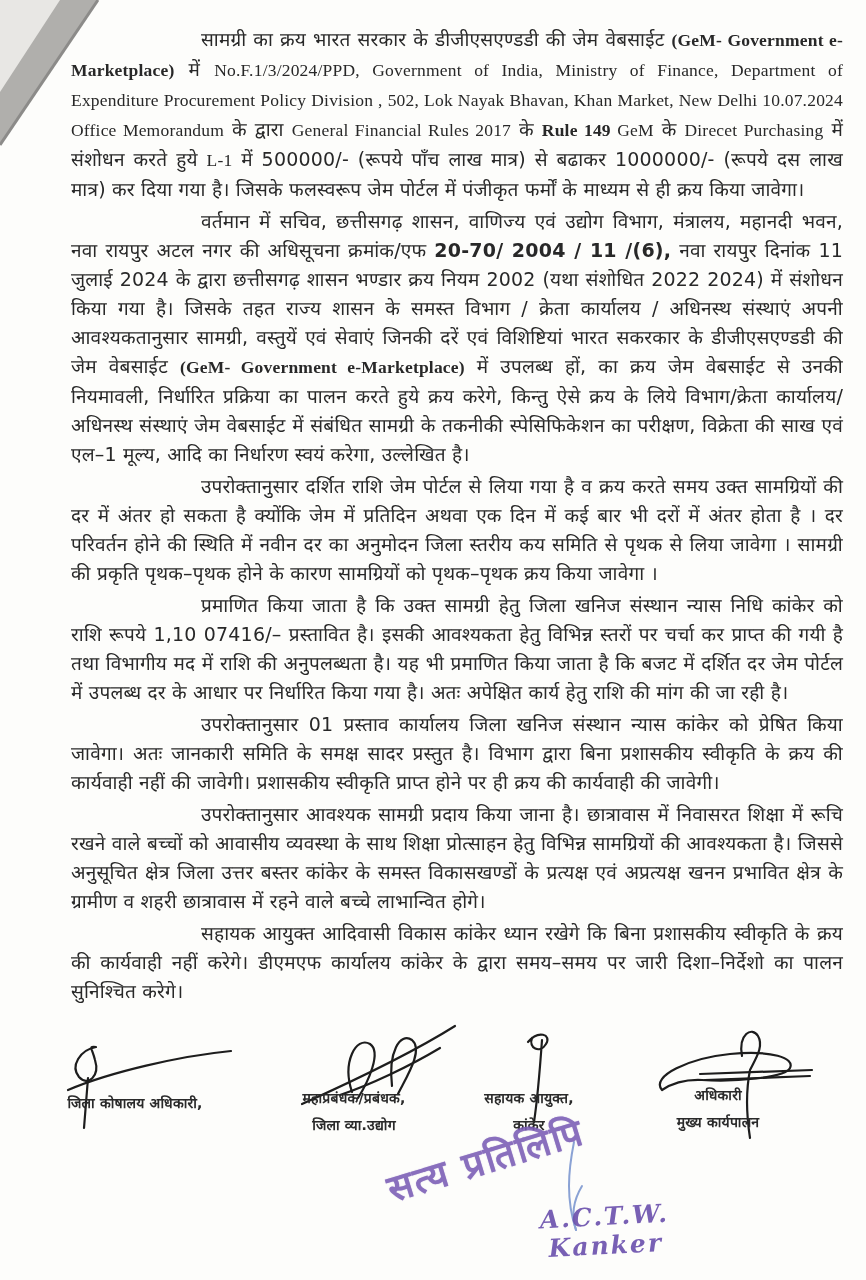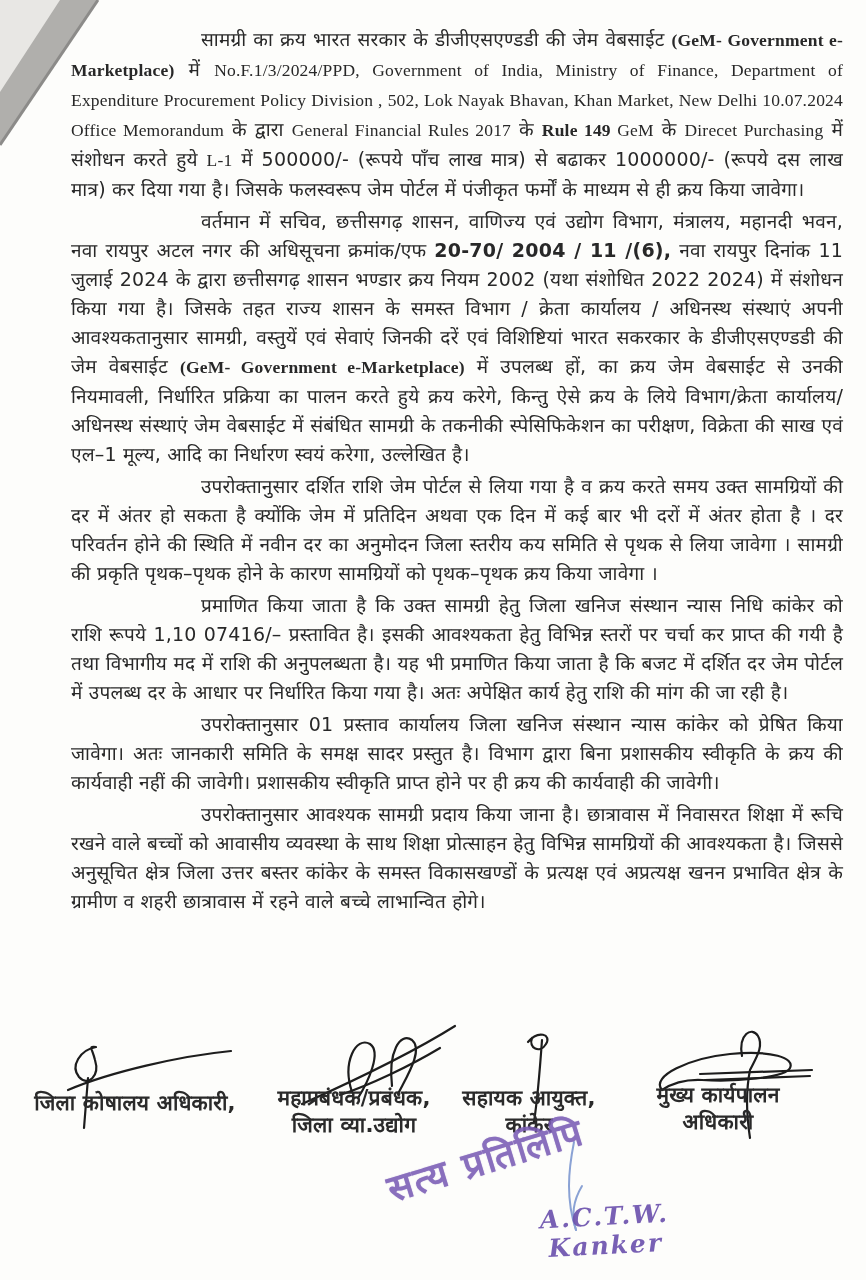--- a/index.html
+++ b/index.html
@@ -12,21 +12,21 @@
   .doc-body{
     position:absolute;left:68px;top:22px;width:778px;
     font-size:19px;line-height:29px;text-align:justify;
     letter-spacing:.2px;
   }
   .para{margin:3px;text-indent:130px;}
   .para .latin{font-family:"Liberation Serif",serif;font-size:17.5px;}
   .para .b{font-weight:bold;}
   .sig-ink{position:absolute;left:0;top:0;pointer-events:none;}
   .sig-block{
-    position:absolute;text-align:center;font-size:21px;font-weight:600;
+    position:absolute;text-align:center;font-size:14px;font-weight:600;
     line-height:27px;color:#2a2a2a;letter-spacing:.2px;
   }
   .sig-block div{white-space:nowrap;}
   .stamp{
     position:absolute;left:388px;top:1163px;
     transform:rotate(-17deg);transform-origin:left center;
     color:#7a5cb5;font-size:37px;font-weight:bold;white-space:nowrap;
     letter-spacing:2px;opacity:.88;
     text-shadow:0 0 1px rgba(122,92,181,.65);
   }
@@ -48,20 +48,21 @@
     <line x1="98" y1="0" x2="0" y2="145" stroke="#8c8b89" stroke-width="3"></line>
   </svg>
 
   <div class="doc-body">
       <p class="para"><span>सामग्री का क्रय भारत सरकार के डीजीएसएण्डडी की जेम वेबसाईट </span><span class="b latin">(GeM- Government e-Marketplace)</span><span> में </span><span class="latin">No.F.1/3/2024/PPD, Government of India, Ministry of Finance, Department of Expenditure Procurement Policy Division , 502, Lok Nayak Bhavan, Khan Market, New Delhi 10.07.2024 Office Memorandum</span><span> के द्वारा </span><span class="latin">General Financial Rules 2017</span><span> के </span><span class="b latin">Rule 149</span><span class="latin"> GeM</span><span> के </span><span class="latin">Direcet Purchasing</span><span> में संशोधन करते हुये </span><span class="latin">L-1</span><span> में 500000/- (रूपये पाँच लाख मात्र) से बढाकर 1000000/- (रूपये दस लाख मात्र) कर दिया गया है। जिसके फलस्वरूप जेम पोर्टल में पंजीकृत फर्मों के माध्यम से ही क्रय किया जावेगा।</span></p>
       <p class="para"><span>वर्तमान में सचिव, छत्तीसगढ़ शासन, वाणिज्य एवं उद्योग विभाग, मंत्रालय, महानदी भवन, नवा रायपुर अटल नगर की अधिसूचना क्रमांक/एफ </span><span class="b">20-70/ 2004 / 11 /(6),</span><span> नवा रायपुर दिनांक 11 जुलाई 2024 के द्वारा छत्तीसगढ़ शासन भण्डार क्रय नियम 2002 (यथा संशोधित 2022 2024) में संशोधन किया गया है। जिसके तहत राज्य शासन के समस्त विभाग / क्रेता कार्यालय / अधिनस्थ संस्थाएं अपनी आवश्यकतानुसार सामग्री, वस्तुयें एवं सेवाएं जिनकी दरें एवं विशिष्टियां भारत सकरकार के डीजीएसएण्डडी की जेम वेबसाईट </span><span class="b latin">(GeM- Government e-Marketplace)</span><span> में उपलब्ध हों, का क्रय जेम वेबसाईट से उनकी नियमावली, निर्धारित प्रक्रिया का पालन करते हुये क्रय करेगे, किन्तु ऐसे क्रय के लिये विभाग/क्रेता कार्यालय/अधिनस्थ संस्थाएं जेम वेबसाईट में संबंधित सामग्री के तकनीकी स्पेसिफिकेशन का परीक्षण, विक्रेता की साख एवं एल–1 मूल्य, आदि का निर्धारण स्वयं करेगा, उल्लेखित है।</span></p>
       <p class="para"><span>उपरोक्तानुसार दर्शित राशि जेम पोर्टल से लिया गया है व क्रय करते समय उक्त सामग्रियों की दर में अंतर हो सकता है क्योंकि जेम में प्रतिदिन अथवा एक दिन में कई बार भी दरों में अंतर होता है । दर परिवर्तन होने की स्थिति में नवीन दर का अनुमोदन जिला स्तरीय कय समिति से पृथक से लिया जावेगा । सामग्री की प्रकृति पृथक–पृथक होने के कारण सामग्रियों को पृथक–पृथक क्रय किया जावेगा ।</span></p>
       <p class="para"><span>प्रमाणित किया जाता है कि उक्त सामग्री हेतु जिला खनिज संस्थान न्यास निधि कांकेर को राशि रूपये 1,10 07416/–  प्रस्तावित है। इसकी आवश्यकता हेतु विभिन्न स्तरों पर चर्चा कर प्राप्त की गयी है तथा विभागीय मद में राशि की अनुपलब्धता है। यह भी प्रमाणित किया जाता है कि बजट में दर्शित दर जेम पोर्टल में उपलब्ध दर के आधार पर निर्धारित किया गया है। अतः अपेक्षित कार्य हेतु राशि की मांग की जा रही है।</span></p>
       <p class="para"><span>उपरोक्तानुसार 01 प्रस्ताव कार्यालय जिला खनिज संस्थान न्यास कांकेर को प्रेषित किया जावेगा। अतः जानकारी समिति के समक्ष सादर प्रस्तुत है। विभाग द्वारा बिना प्रशासकीय स्वीकृति के क्रय की कार्यवाही नहीं की जावेगी। प्रशासकीय स्वीकृति प्राप्त होने पर ही क्रय की कार्यवाही की जावेगी।</span></p>
       <p class="para"><span>उपरोक्तानुसार आवश्यक सामग्री प्रदाय किया जाना है। छात्रावास में निवासरत शिक्षा में रूचि रखने वाले बच्चों को आवासीय व्यवस्था के साथ शिक्षा प्रोत्साहन हेतु विभिन्न सामग्रियों की आवश्यकता है। जिससे अनुसूचित क्षेत्र जिला उत्तर बस्तर कांकेर के समस्त विकासखण्डों के प्रत्यक्ष एवं अप्रत्यक्ष खनन प्रभावित क्षेत्र के ग्रामीण व शहरी छात्रावास में रहने वाले बच्चे लाभान्वित होगे।</span></p>
+      <p class="para"><span>सहायक आयुक्त आदिवासी विकास कांकेर ध्यान रखेगे कि बिना प्रशासकीय स्वीकृति के क्रय की कार्यवाही नहीं करेगे। डीएमएफ कार्यालय कांकेर के द्वारा समय–समय पर जारी दिशा–निर्देशो का पालन सुनिश्चित करेगे।</span></p>
     </div>
 
   <svg class="sig-ink" width="866" height="1280" viewBox="0 0 866 1280">
     <g stroke="#1d1d1d" stroke-width="2.2" fill="none" stroke-linecap="round">
       <path d="M68,1090 C110,1072 180,1056 231,1051"></path>
       <path d="M96,1047 C80,1050 70,1066 79,1077 C88,1087 100,1076 95,1060 C92,1048 88,1046 96,1047"></path>
       <path d="M88,1078 L84,1128"></path>
     </g>
     <g stroke="#1d1d1d" stroke-width="2.2" fill="none" stroke-linecap="round">
       <path d="M302,1104 C360,1078 420,1048 455,1026"></path>
@@ -93,22 +94,22 @@
     <div>महाप्रबंधक/प्रबंधक,</div>
     <div>जिला व्या.उद्योग</div>
   </div>
 
   <div class="sig-block" style="left:445px;top:1085px;width:168px;">
     <div>सहायक आयुक्त,</div>
     <div>कांकेर</div>
   </div>
 
   <div class="sig-block" style="left:622px;top:1082px;width:192px;">
+    <div>अधिकारी</div>
     <div>मुख्य कार्यपालन</div>
-    <div>अधिकारी</div>
   </div>
 
   <div class="stamp">सत्य प्रतिलिपि</div>
 
   <div class="actw">
     <div>A.C.T.W.</div>
     <div>Kanker</div>
   </div>
 
 </div>

